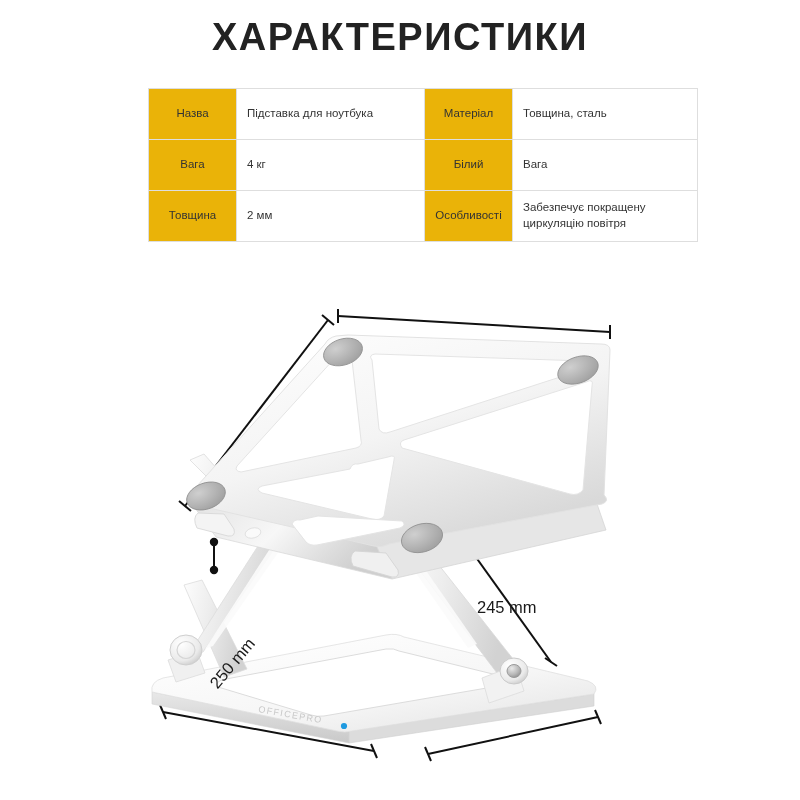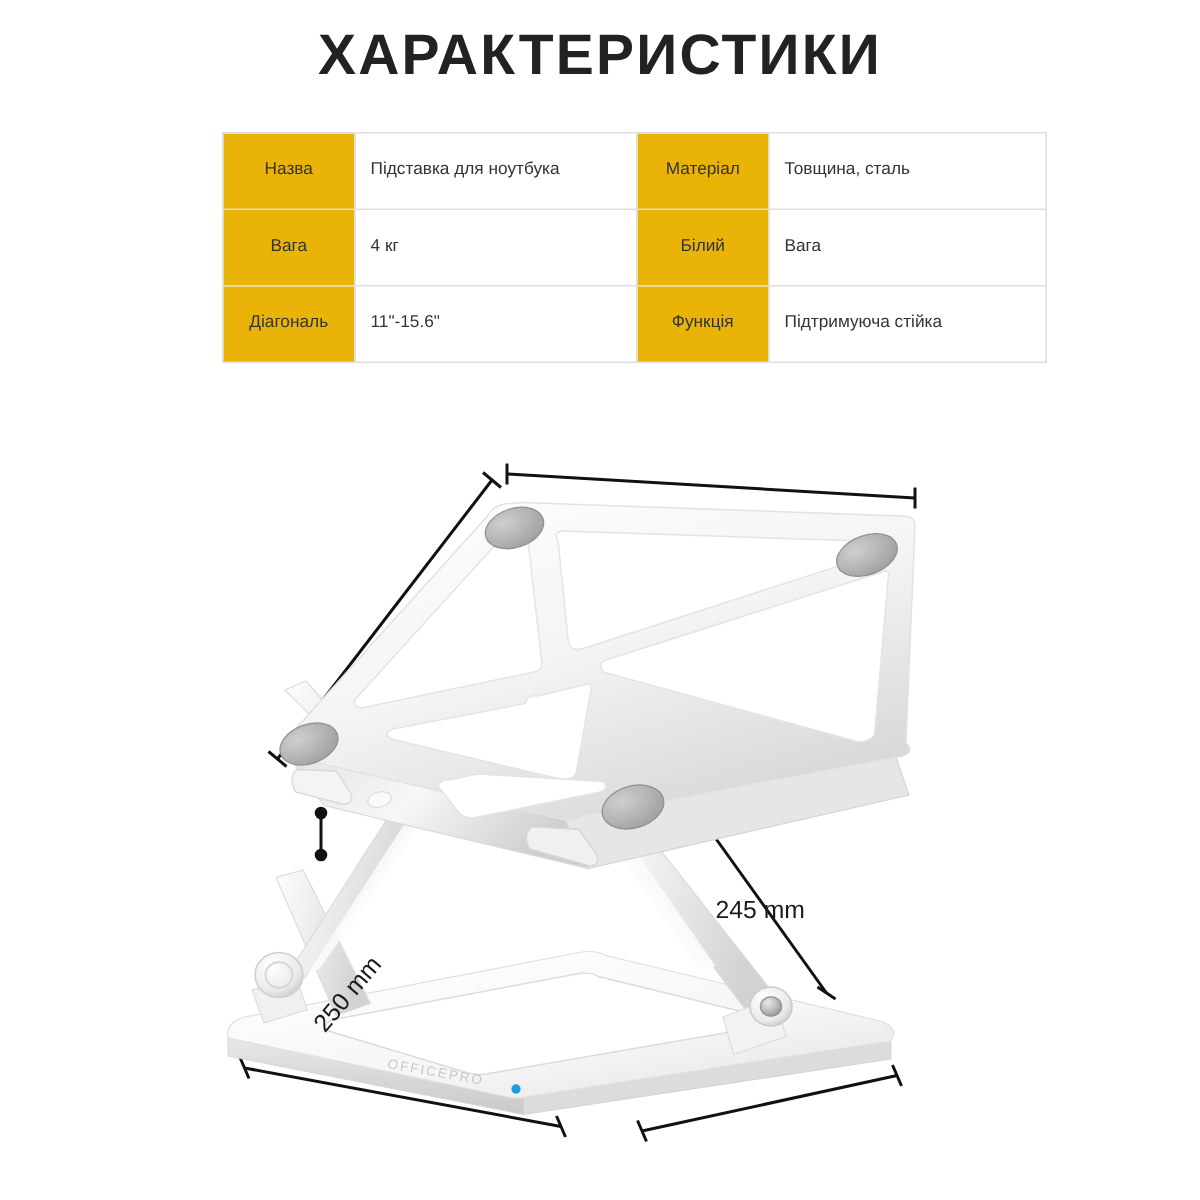--- a/index.html
+++ b/index.html
@@ -105,24 +105,24 @@
         <td class="k k2">Матеріал</td>
         <td class="v v2">Товщина, сталь</td>
       </tr>
       <tr>
         <td class="k">Вага</td>
         <td class="v v1">4 кг</td>
         <td class="k k2">Білий</td>
         <td class="v v2">Вага</td>
       </tr>
       <tr>
-        <td class="k">Діагональ</td>
-        <td class="v v1">11"-15.6"</td>
-        <td class="k k2">Функція</td>
-        <td class="v v2">Підтримуюча стійка</td>
+        <td class="k">Товщина</td>
+        <td class="v v1">2 мм</td>
+        <td class="k k2">Особливості</td>
+        <td class="v v2">Забезпечує покращену циркуляцію повітря</td>
       </tr>
     </tbody>
   </table>
 </div>
 
 <div class="illustration">
   <svg width="800" height="512" viewBox="0 0 800 512">
     <defs>
       <linearGradient id="gFrame" x1="0" y1="0" x2="0.6" y2="1">
         <stop offset="0%" stop-color="#ffffff"></stop>

